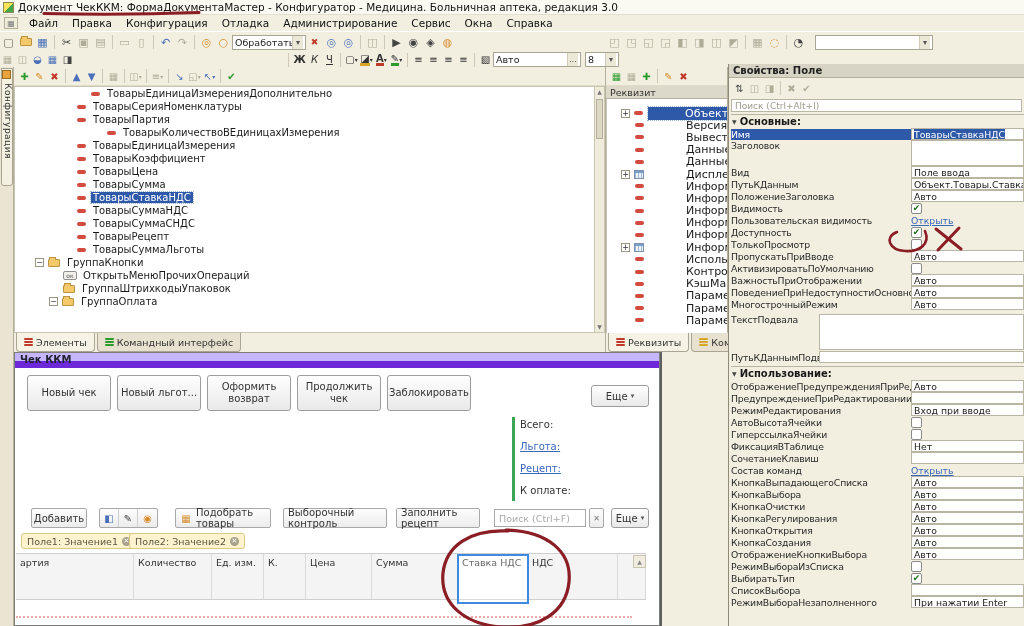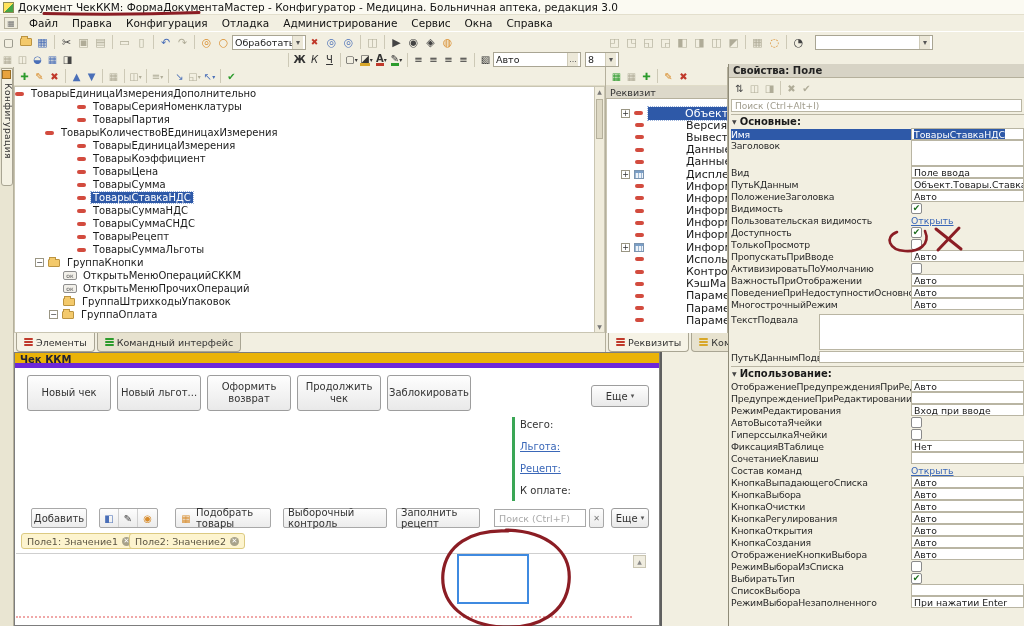--- a/index.html
+++ b/index.html
@@ -84,21 +84,21 @@
   .pbox { flex:1; height:12px; background:#fff; border:1px solid #b9b5a3; font-size:9.3px; display:flex; align-items:center; padding:0 2px; overflow:hidden; white-space:nowrap; }
   .pseltext { background:#2e59a8; color:#fff; }
   .pcheck { width:11px; height:11px; background:#fff; border:1px solid #8a8a8a; font-size:9px; line-height:9px; color:#1a6b1a; text-align:center; border-radius:2px; }
   .plink { color:#3a67b8; text-decoration:underline; font-size:9.3px; }
   .prow.ptall { align-items:flex-start; }
   .prow.ptall .pbox { height:100%; }
   .prow.pfoot .plab { width:88px; }
 
   
   #formwin { position:absolute; left:14px; top:352px; width:646px; height:274px; background:#fff; border:1px solid #7d7d7d; box-shadow:2px 0 0 #5f5f5f; }
-  .ftitle { position:absolute; left:0; top:0; right:0; height:15px; background:#eab308; border-bottom:5px solid #6d28d9; font-size:10px; font-weight:bold; color:#223; padding:1px 0 0 5px; }
+  .ftitle { position:absolute; left:0; top:0; right:0; height:15px; background:#c4b5fd; border-bottom:7px solid #6d28d9; font-size:10px; font-weight:bold; color:#223; padding:1px 0 0 5px; }
   .fbtn { position:absolute; top:22px; width:84px; height:36px; background:linear-gradient(#fefefe,#e9e9e9); border:1px solid #9d9d9d; border-radius:3px; font-size:10px; color:#333; display:flex; align-items:center; justify-content:center; text-align:center; padding:2px; line-height:12px; }
   .morebtn { position:absolute; background:linear-gradient(#fefefe,#e9e9e9); border:1px solid #9d9d9d; border-radius:3px; font-size:10px; color:#333; display:flex; align-items:center; justify-content:center; gap:3px; }
   .morebtn::after { content:"▾"; font-size:7px; color:#555; }
   #totline { position:absolute; left:497px; top:64px; width:3px; height:84px; background:#3aa655; }
   .tot { position:absolute; left:505px; font-size:10px; color:#333; }
   .tot.link { color:#3a67b8; text-decoration:underline; }
   .ftbbtn { position:absolute; top:155px; height:20px; background:linear-gradient(#fdfdfd,#ececec); border:1px solid #a8a8a8; border-radius:2px; font-size:10px; color:#333; display:flex; align-items:center; justify-content:center; gap:4px; padding:0 4px; }
   .igrp { position:absolute; top:155px; height:20px; display:flex; border:1px solid #a8a8a8; border-radius:2px; background:linear-gradient(#fdfdfd,#ececec); }
   .igrp .ico { width:19px; height:18px; border-right:1px solid #cfcfcf; font-size:10px; }
   .igrp .ico:last-child { border-right:none; }
@@ -255,33 +255,33 @@
       <span class="sep"></span>
       <span class="ico sm dim">≡<span style="font-size:6px">▾</span></span>
       <span class="sep"></span>
       <span class="ico sm blue">↘</span>
       <span class="ico sm dim">◱<span style="font-size:6px">▾</span></span>
       <span class="ico sm blue">↖<span style="font-size:6px">▾</span></span>
       <span class="sep"></span>
       <span class="ico sm green">✔</span>
     </div>
     <div class="tree" id="elements-tree">
-        <div class="trow" style="">
+        <div class="trow" style="padding-left: 76px;">
           <span class="ic-field"></span>
           <span class="tlab">ТоварыЕдиницаИзмеренияДополнительно</span>
         </div>
         <div class="trow" style="padding-left: 62px;">
           <span class="ic-field"></span>
           <span class="tlab">ТоварыСерияНоменклатуры</span>
         </div>
         <div class="trow" style="padding-left: 62px;">
           <span class="ic-field"></span>
           <span class="tlab">ТоварыПартия</span>
         </div>
-        <div class="trow" style="padding-left: 30px;">
+        <div class="trow" style="padding-left: 92px;">
           <span class="ic-field"></span>
           <span class="tlab">ТоварыКоличествоВЕдиницахИзмерения</span>
         </div>
         <div class="trow" style="padding-left: 62px;">
           <span class="ic-field"></span>
           <span class="tlab">ТоварыЕдиницаИзмерения</span>
         </div>
         <div class="trow" style="padding-left: 62px;">
           <span class="ic-field"></span>
           <span class="tlab">ТоварыКоэффициент</span>
@@ -311,24 +311,20 @@
           <span class="tlab">ТоварыРецепт</span>
         </div>
         <div class="trow" style="padding-left: 62px;">
           <span class="ic-field"></span>
           <span class="tlab">ТоварыСуммаЛьготы</span>
         </div>
         <div class="trow" style="padding-left: 34px;">
           <span class="exp">−</span>
           <span class="ic-folder"></span>
           <span class="tlab">ГруппаКнопки</span>
-        </div>
-        <div class="trow" style="padding-left: 48px;">
-          <span class="ic-ok"></span>
-          <span class="tlab">ОткрытьМенюОперацийСККМ</span>
         </div>
         <div class="trow" style="padding-left: 48px;">
           <span class="ic-ok"></span>
           <span class="tlab">ОткрытьМенюПрочихОпераций</span>
         </div>
         <div class="trow" style="padding-left: 48px;">
           <span class="ic-folder"></span>
           <span class="tlab">ГруппаШтрихкодыУпаковок</span>
         </div>
         <div class="trow" style="padding-left: 48px;">
@@ -799,20 +795,31 @@
         <div class="chip" style="left: 6px; justify-content: center;">
           <span>Поле1: Значение1</span>
           <span class="cx">✕</span>
         </div>
         <div class="chip" style="left: 114px;">
           <span>Поле2: Значение2</span>
           <span class="cx">✕</span>
         </div>
       </div>
     <div id="ftable">
+      <div class="thead" id="thead">
+          <div class="th" style="width: 118px;">артия</div>
+          <div class="th" style="width: 78px;">Количество</div>
+          <div class="th" style="width: 52px;">Ед. изм.</div>
+          <div class="th" style="width: 42px;">К.</div>
+          <div class="th" style="width: 66px;">Цена</div>
+          <div class="th" style="width: 86px;">Сумма</div>
+          <div class="th" style="width: 70px; background: rgb(255, 255, 255);">Ставка НДС</div>
+          <div class="th" style="width: 90px;">НДС</div>
+          <div class="th" style="flex: 1 1 0%;"></div>
+        </div>
       <div id="colbox" style="left: 441px; width: 72px;"></div>
       <div class="dotline"></div>
       <div class="tscroll">▲</div>
     </div>
   </div>
 
   <svg id="annot" width="1024" height="626">
     <path id="an-underline" d="M 44 13.5 Q 120 15.5 199 12.5" fill="none" stroke-width="3" stroke-linecap="round" stroke="#8b1d24"></path>
     <path id="an-ucircle" d="M 925 231 C 931 245 918 252 905 251 C 889 250 884 237 897 232" fill="none" stroke-width="2.6" stroke-linecap="round" stroke="#8b1d24"></path>
     <path id="an-x1" d="M 936 229 L 961 249" fill="none" stroke-width="3" stroke-linecap="round" stroke="#8b1d24"></path>

